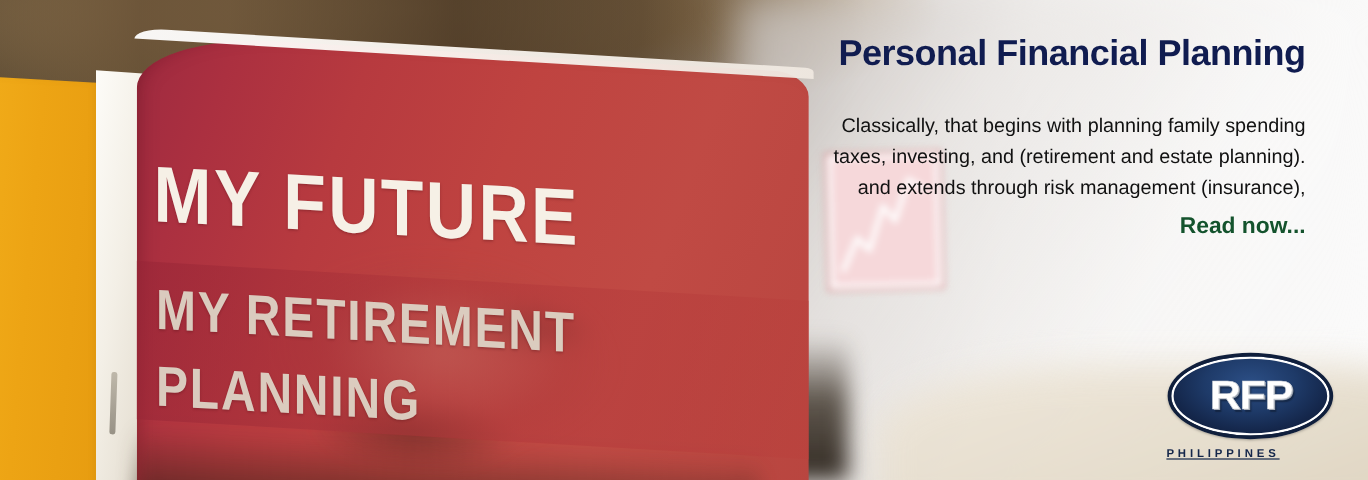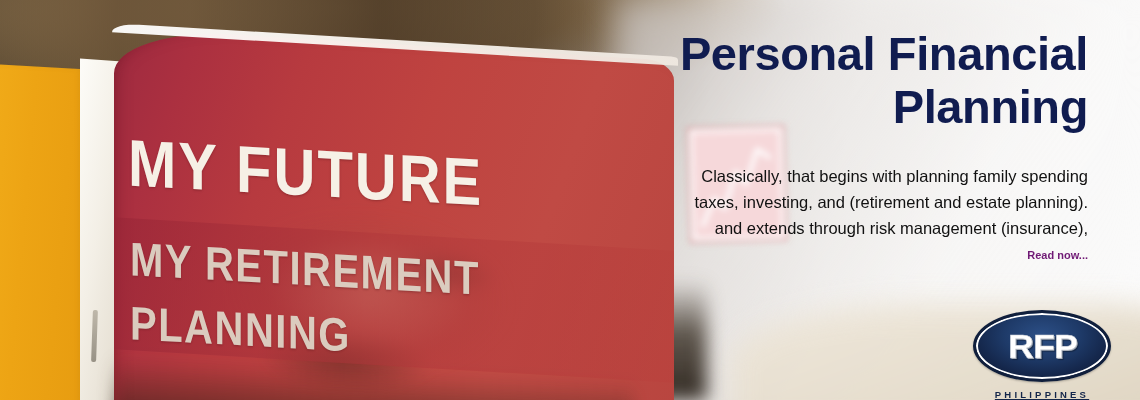--- a/index.html
+++ b/index.html
@@ -234,51 +234,50 @@
   }
   .headline-1 {
     font-size: 45px;
     font-weight: 700;
     color: #3f3f3f;
     line-height: 1.08;
     letter-spacing: -0.4px;
     margin: 0;
   }
   .headline-2 {
-    font-size: 47px;
+    font-size: 30px;
     font-weight: 700;
     color: #101c50;
     line-height: 1.12;
     letter-spacing: -0.4px;
     margin: 2px 0 0 0;
   }
   .body-copy {
     margin: 30px 0 0 0;
     font-size: 16.5px;
     font-weight: 400;
     color: #111111;
     line-height: 1.58;
   }
   .read-now {
     display: inline-block;
     margin-top: 8px;
-    font-size: 11px;
-    font-weight: 700;
-    color: #701a75;
+    font-size: 19px;
+    font-weight: 700;
+    color: #14532d;
     text-decoration: none;
     cursor: pointer;
   }
 
   
   .logo {
     position: absolute;
     right: 28px;
-    bottom: 0;
+    bottom: 16px;
     width: 140px;
-    text-align: center;
   }
   .logo-oval {
     position: relative;
     width: 132px;
     height: 66px;
     margin: 0 auto;
     border-radius: 50%;
     background: radial-gradient(ellipse 70% 85% at 50% 34%, #2c4f86 0%, #1e3a68 42%, #14264a 72%, #0d1b36 100%);
     border: 3px solid #101f3c;
     box-shadow: inset 0 0 0 2px #ffffff, 0 1px 2px rgba(0,0,0,0.25);

